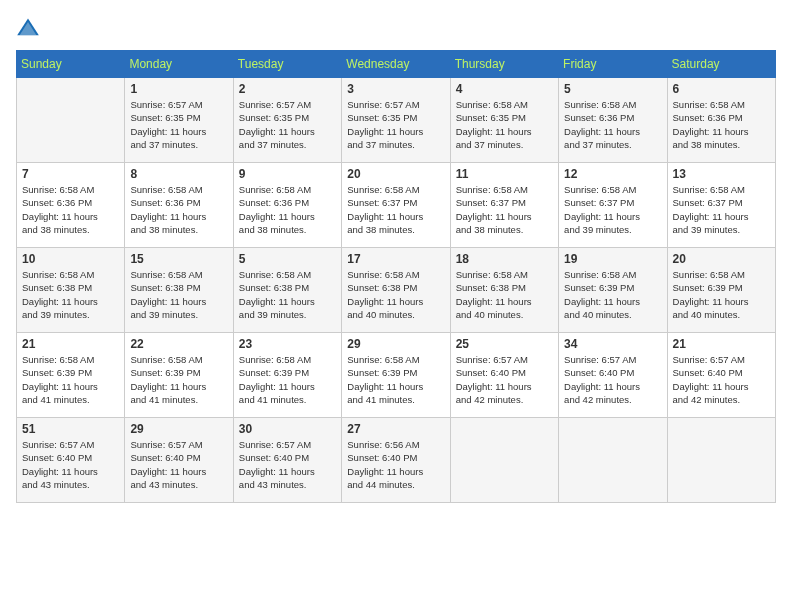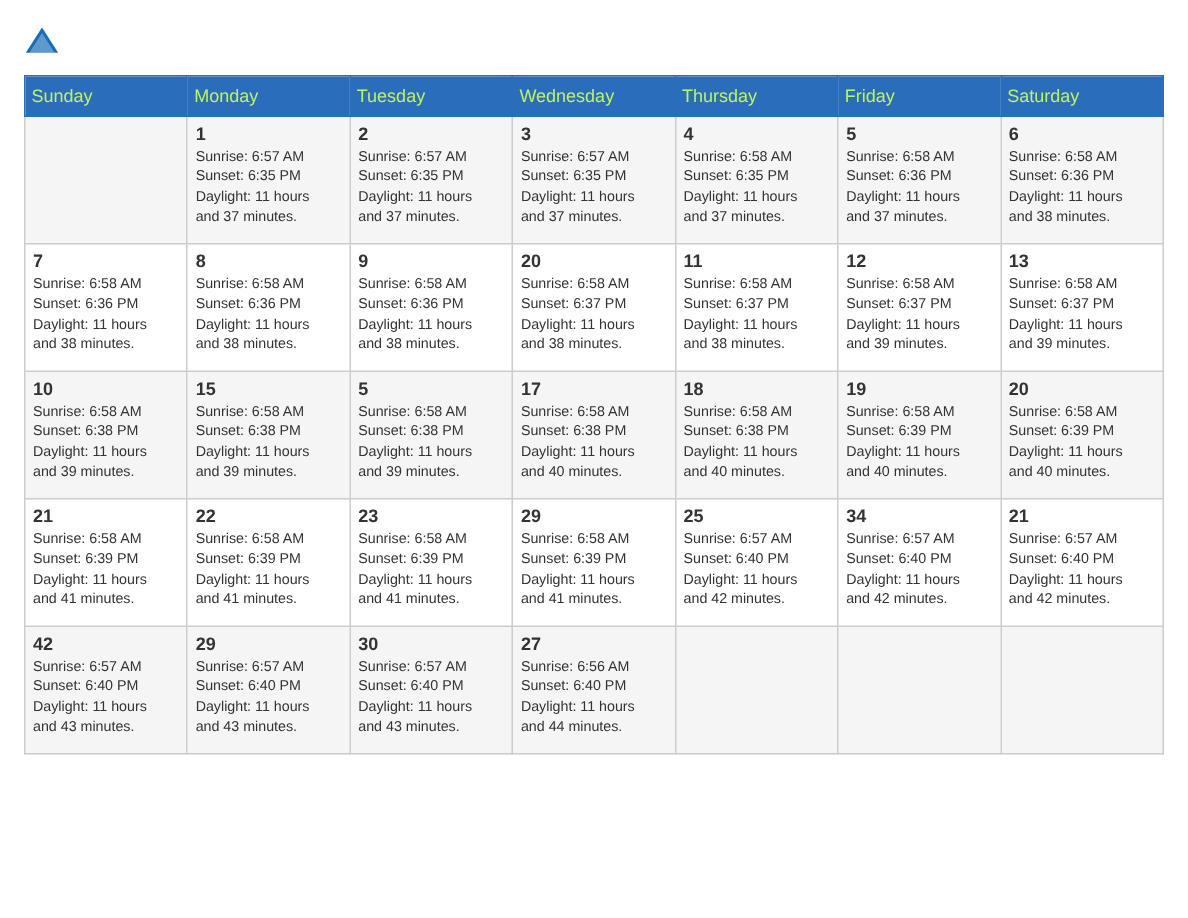--- a/index.html
+++ b/index.html
@@ -302,21 +302,21 @@
         <td>
           <span class="day-number">21</span>
           <div class="day-info" style="white-space: pre-line;">Sunrise: 6:57 AM
 Sunset: 6:40 PM
 Daylight: 11 hours
 and 42 minutes.</div>
         </td>
       </tr>
       <tr>
         <td>
-          <span class="day-number">42</span>
+          <span class="day-number">51</span>
           <div class="day-info" style="white-space: pre-line;">Sunrise: 6:57 AM
 Sunset: 6:40 PM
 Daylight: 11 hours
 and 43 minutes.</div>
         </td>
         <td>
           <span class="day-number">29</span>
           <div class="day-info" style="white-space: pre-line;">Sunrise: 6:57 AM
 Sunset: 6:40 PM
 Daylight: 11 hours

